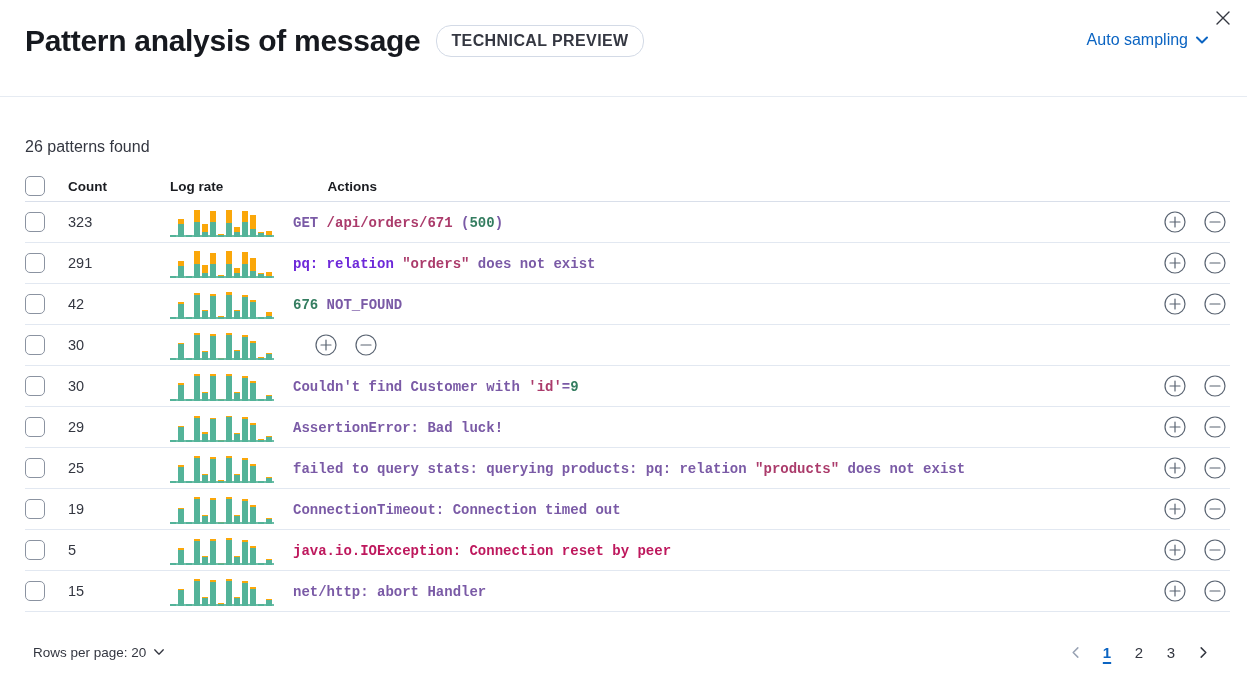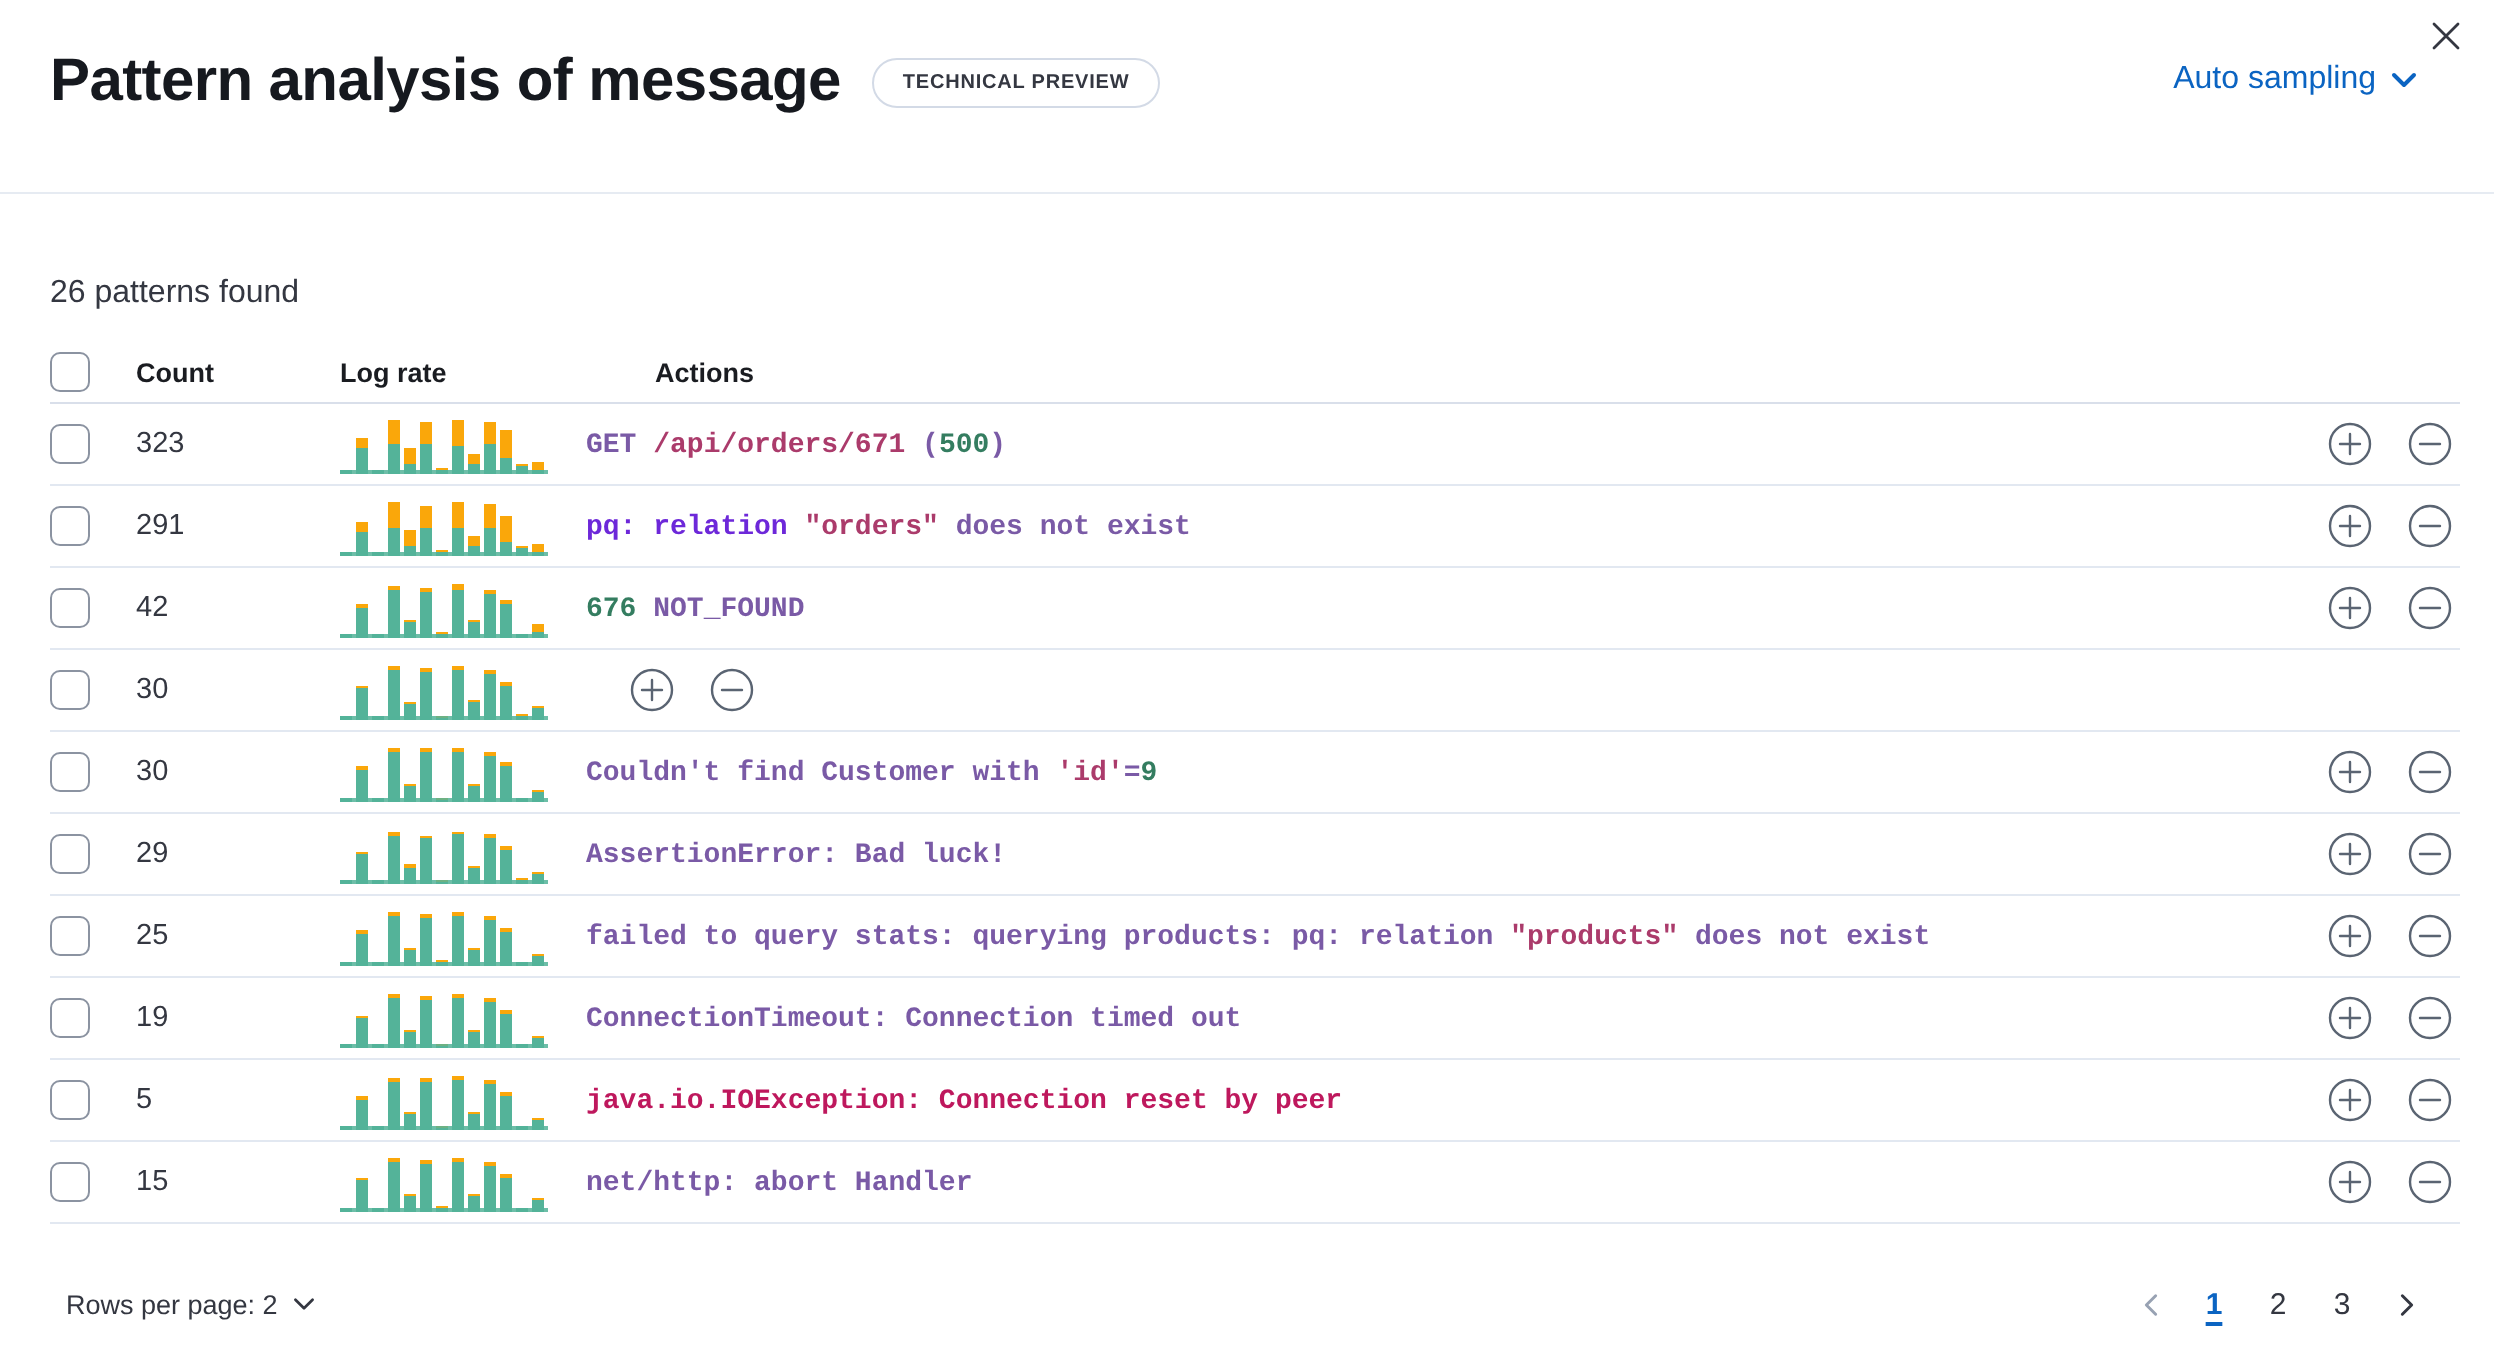--- a/index.html
+++ b/index.html
@@ -5,21 +5,21 @@
   * { margin: 0; padding: 0; box-sizing: border-box; }
   html, body { width: 1247px; height: 684px; background: #fff; overflow: hidden; }
   body { font-family: "Liberation Sans", sans-serif; color: #343741; }
 
   .panel { width: 1247px; height: 684px; background: #fff; position: relative; }
 
   
   .panel-header { position: relative; height: 97px; border-bottom: 1px solid #e6ebf2; padding: 24px 25px 0 25px; }
   .title-row { display: flex; align-items: center; gap: 16px; }
   .page-title { font-size: 30px; font-weight: 700; color: #16191f; letter-spacing: -0.3px; }
-  .badge { display: inline-block; border: 1px solid #d3dae6; border-radius: 15px; padding: 6px 14px; font-size: 10px; font-weight: 700; letter-spacing: 0.4px; color: #343741; background: #fff; white-space: nowrap; }
+  .badge { display: inline-block; border: 1px solid #d3dae6; border-radius: 15px; padding: 6px 14px; font-size: 16px; font-weight: 700; letter-spacing: 0.4px; color: #343741; background: #fff; white-space: nowrap; }
   .sampling { position: absolute; right: 38px; top: 31px; display: flex; align-items: center; gap: 7px; background: none; border: none; cursor: pointer; font-family: inherit; font-size: 16px; color: var(--accent); }
   .sampling svg { stroke: var(--accent); }
   .close-btn { position: absolute; right: 10px; top: 4px; width: 28px; height: 28px; background: none; border: none; cursor: pointer; display: flex; align-items: center; justify-content: center; }
 
   
   .content { padding: 0 17px 0 25px; }
   .summary { margin-top: 41px; font-size: 16px; color: #343741; }
 
   .thead { display: flex; align-items: center; height: 31px; margin-top: 15px; border-bottom: 1px solid #d9dfea; font-size: 13.5px; font-weight: 700; color: #1a1c21; }
   .tr { display: flex; align-items: center; height: 41px; border-bottom: 1px solid #e2e8f1; }
@@ -830,21 +830,21 @@
                   <path d="M6 11h10"></path>
                 </svg>
               </button>
             </div>
           </div>
         </div>
     </div>
 
     <div class="tfoot">
       <button class="rows-per-page">
-        <span>Rows per page: 2</span>
+        <span>Rows per page: 20</span>
         <svg width="12" height="12" viewBox="0 0 14 14" fill="none" stroke="#343741" stroke-width="1.6" stroke-linecap="round" stroke-linejoin="round">
             <polyline points="2,4.5 7,9.5 12,4.5"></polyline>
           </svg>
       </button>
       <div class="pagination">
         <button class="arrow-btn disabled">
           <svg width="13" height="13" viewBox="0 0 14 14" fill="none" stroke="#98A2B3" stroke-width="1.6" stroke-linecap="round" stroke-linejoin="round">
               <polyline points="9.5,2 4.5,7 9.5,12"></polyline>
             </svg>
         </button>

